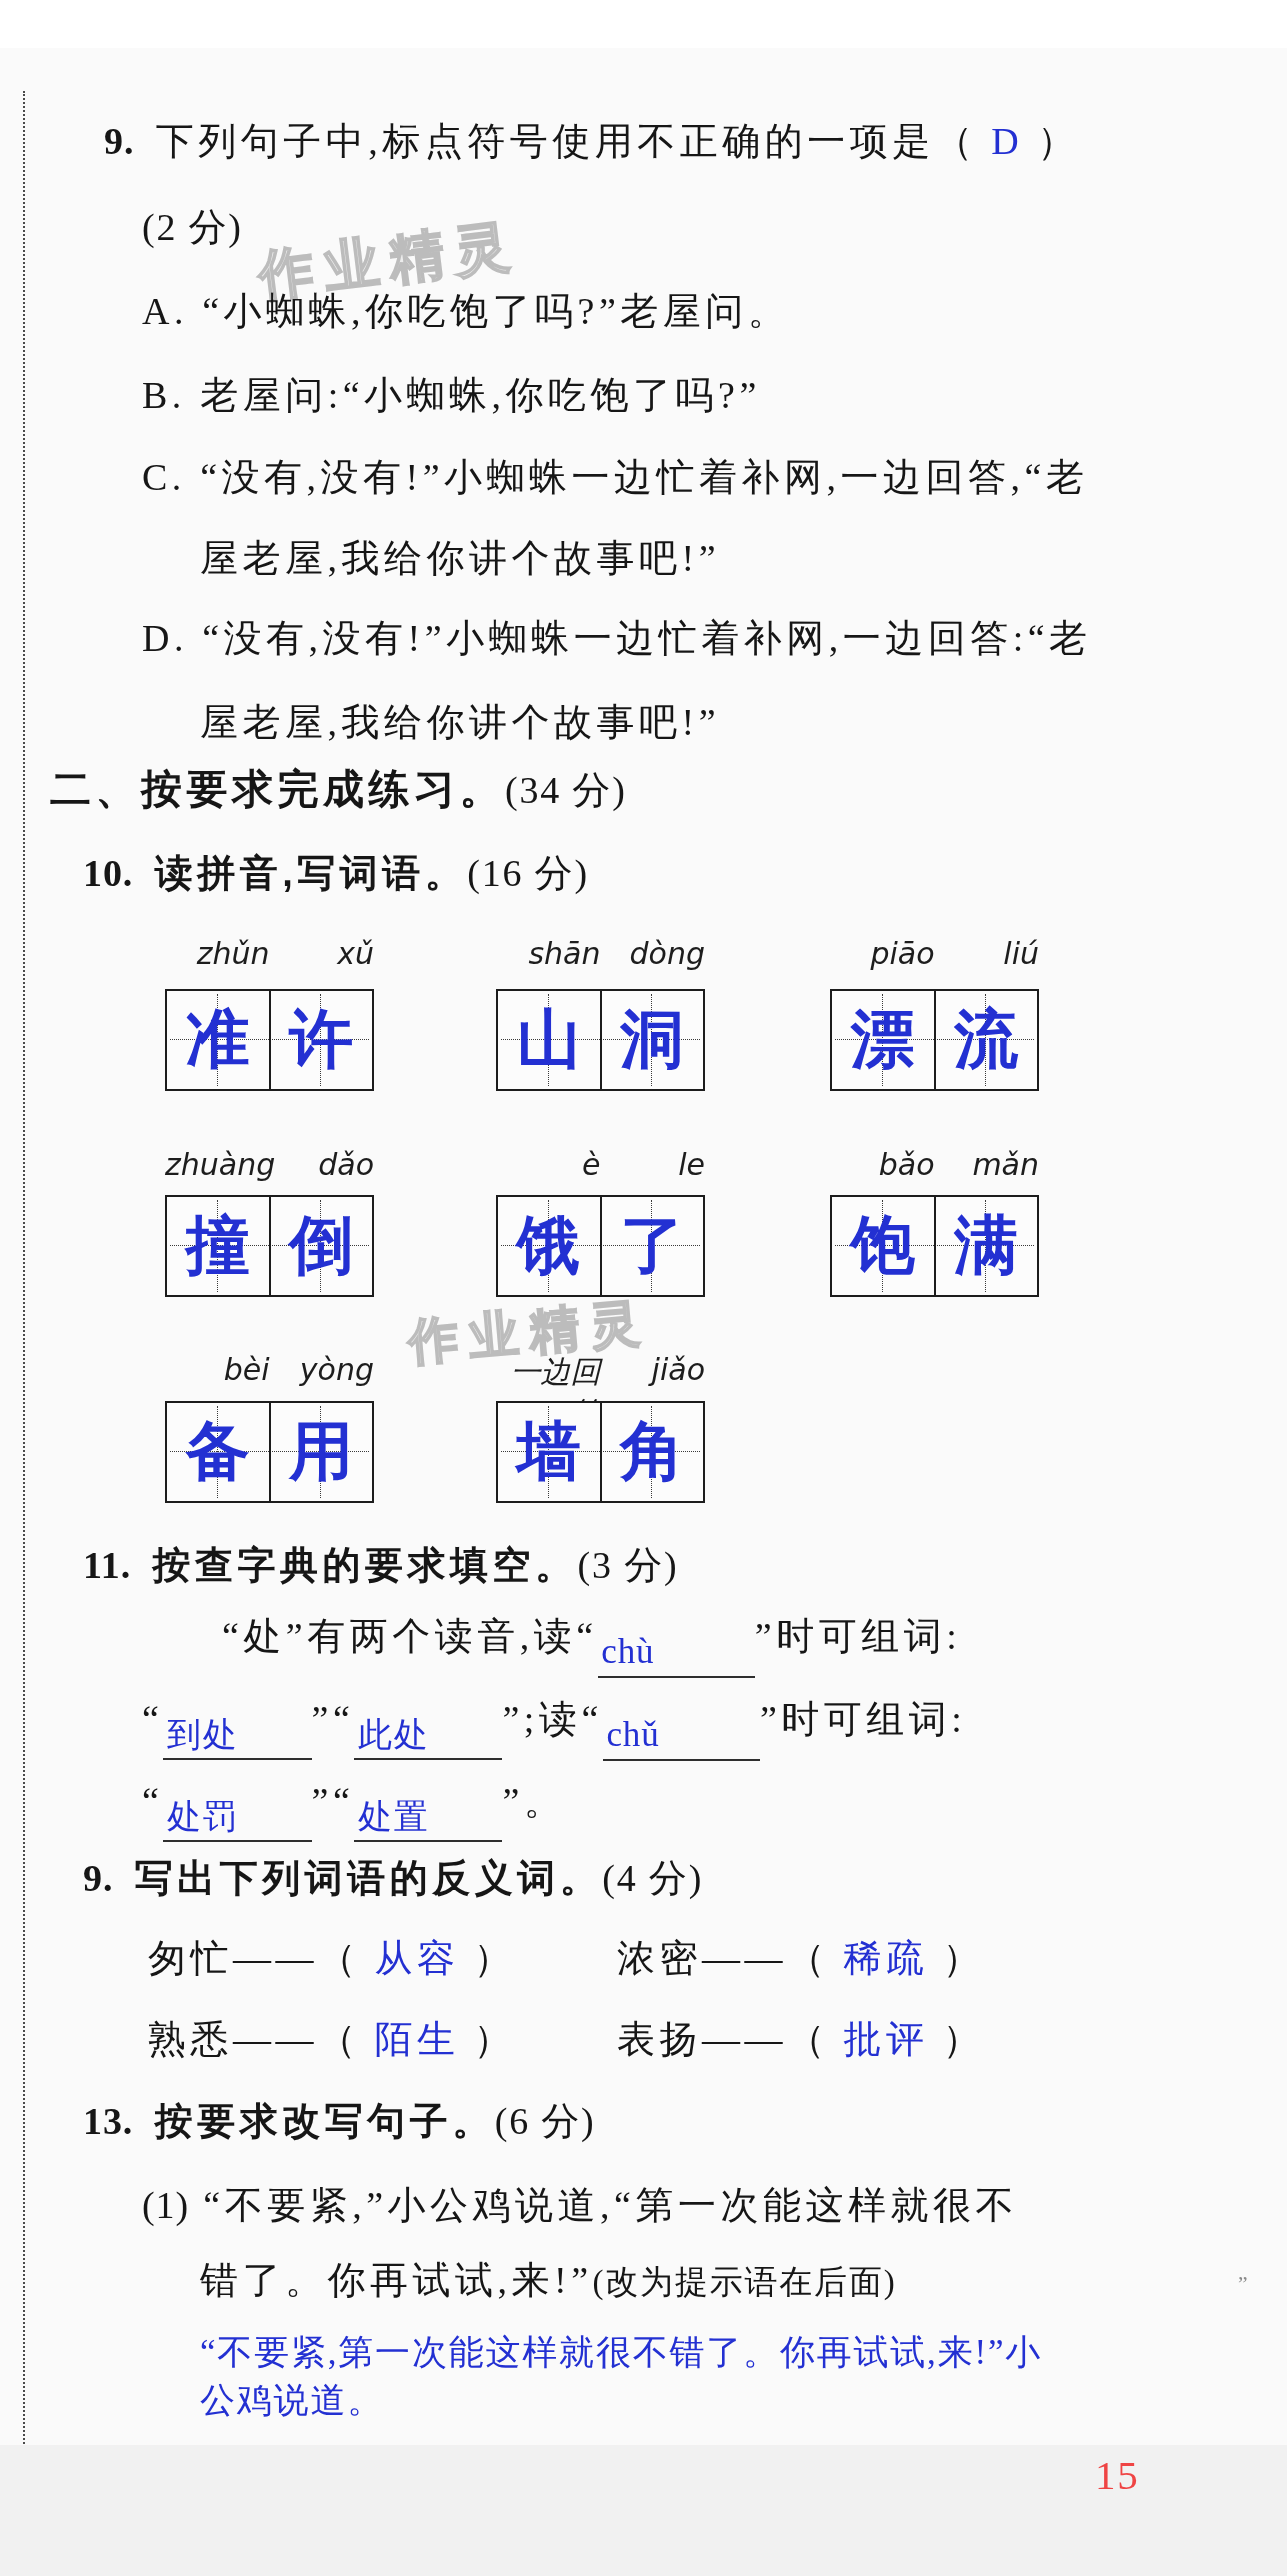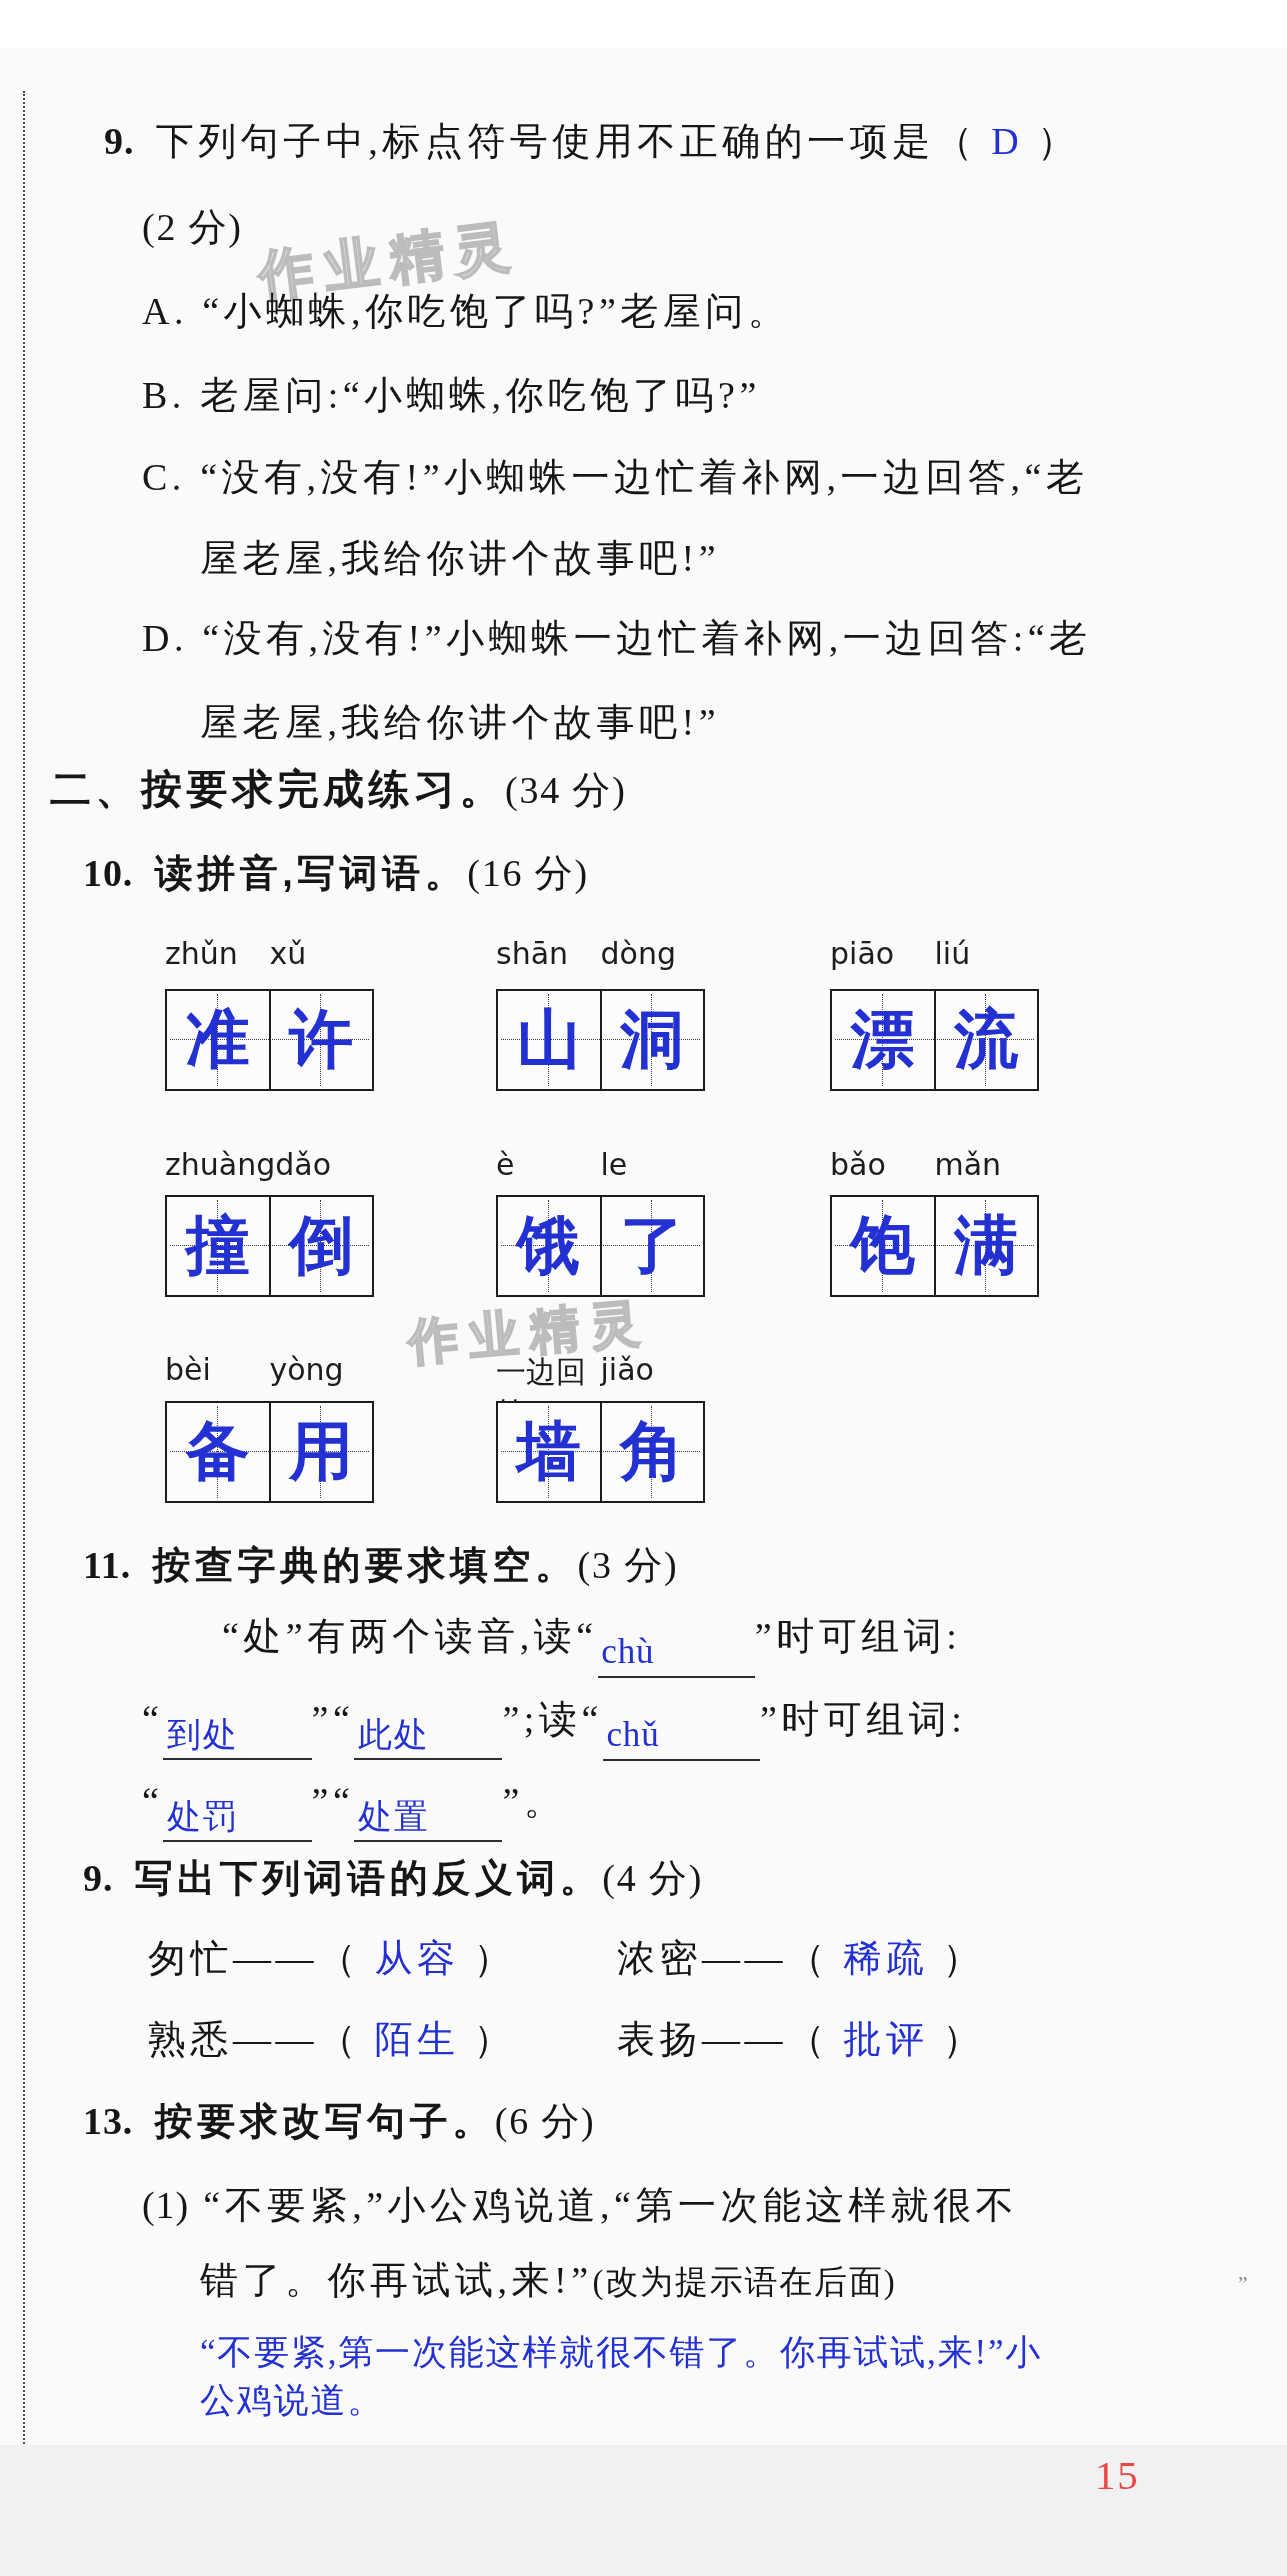--- a/index.html
+++ b/index.html
@@ -23,21 +23,21 @@
   .pts{letter-spacing:1.8px;}
   .note{font-size:33px;letter-spacing:1.8px;}
   .ansline{font-size:35px;letter-spacing:1.8px;color:var(--blue);}
   .blank{
     display:inline-block;border-bottom:2.7px solid #2e2e2e;text-align:left;color:var(--blue);
     line-height:1.05;padding:0 3.6px 5.4px;vertical-align:-14.3px;
   }
   .blank.py{min-width:150px;font-size:35px;letter-spacing:0.9px;}
   .blank.zh{min-width:141px;font-size:34px;letter-spacing:1.8px;}
   .pin{position:absolute;width:209px;display:flex;font-family:"DejaVu Sans","Liberation Sans",sans-serif;font-size:30px;color:#1d1d1d;}
-  .pin span{flex:1;text-align:left;}
+  .pin span{flex:1;text-align:right;font-style:italic;}
   .tzg{position:absolute;width:209px;height:102px;border:2.7px solid #1c1c1c;display:flex;box-sizing:border-box;background:#fcfcfc;}
   .tzg::before{content:"";position:absolute;left:2.7px;right:2.7px;top:50%;margin-top:-0.9px;border-top:1.8px dotted #3a3a3a;}
   .cell{flex:1 1 50%;position:relative;display:flex;align-items:center;justify-content:center;}
   .cell + .cell{border-left:2.7px solid #1c1c1c;}
   .cell::before{content:"";position:absolute;top:2.7px;bottom:2.7px;left:50%;margin-left:-0.9px;border-left:1.8px dotted #3a3a3a;}
   .hw{position:relative;font-size:64px;font-weight:700;color:var(--blue);line-height:1;z-index:1;}
   .wm{
     position:absolute;font-family:"Liberation Sans","DejaVu Sans",sans-serif;font-weight:700;
     color:#ececec;-webkit-text-stroke:1.8px #bcbcbc;letter-spacing:10.7px;white-space:nowrap;
   }

